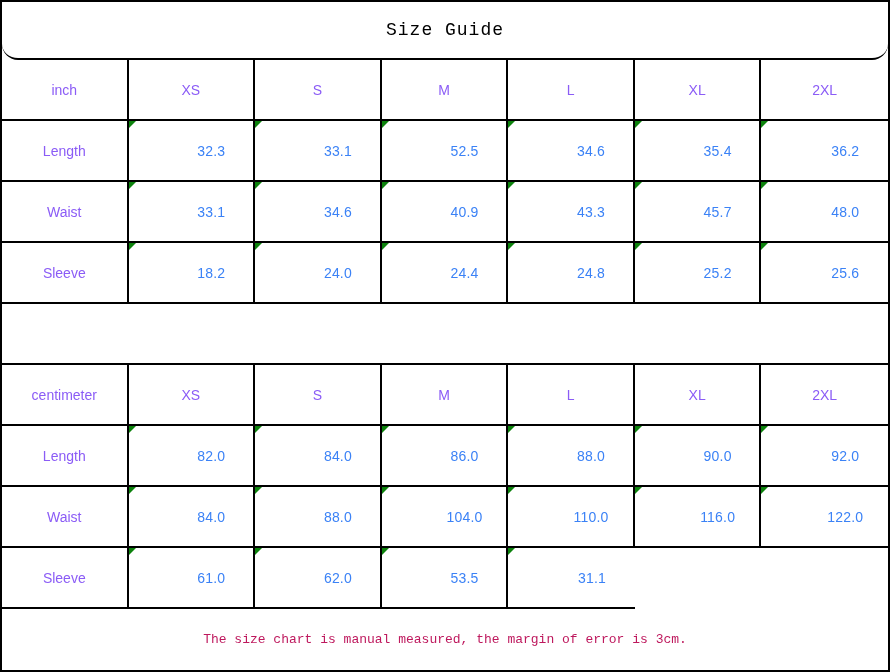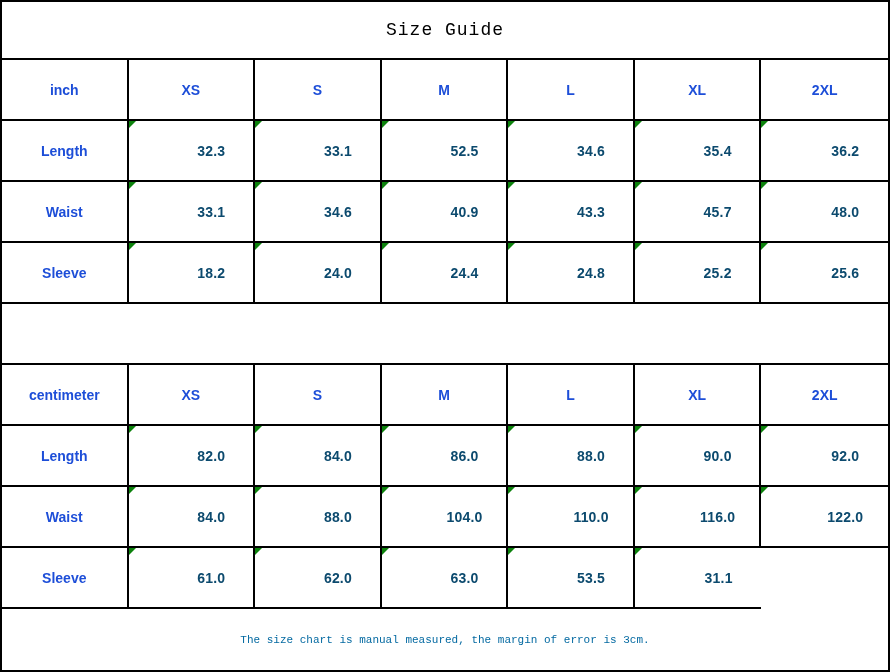--- a/index.html
+++ b/index.html
@@ -26,60 +26,61 @@
     flex:0 0 58px;
     border-bottom:2px solid var(--border);
     display:flex;
     align-items:center;
     justify-content:center;
     font-family:"Liberation Mono", monospace;
     font-size:18px;
     font-weight:400;
     letter-spacing:1px;
     color:#000;
+    border-radius:16px;
   }
   .grid{
     display:grid;
     grid-template-columns:repeat(7, 1fr);
     grid-auto-rows:61px;
     flex:0 0 549px;
   }
   .cell{
     position:relative;
     border-right:2px solid var(--border);
     border-bottom:2px solid var(--border);
     display:flex;
     align-items:center;
     justify-content:center;
     font-size:14px;
     overflow:hidden;
   }
   .cell.last-col{ border-right:none; }
-  .cell.head{ font-weight:700; color:#1d4ed8; }
-  .cell.num{ font-weight:700; color:#0c4a6e; letter-spacing:0.2px;padding-left:41px; }
+  .cell.head{ font-weight:400; color:#8b5cf6; }
+  .cell.num{ font-weight:400; color:#3b82f6; letter-spacing:0.2px;padding-left:41px; }
   .tri{
     position:absolute;
     top:0; left:0;
     width:0; height:0;
     border-top:7px solid #0c820c;
     border-right:7px solid transparent;
   }
   .gap-row{
     grid-column:1 / -1;
     border-bottom:2px solid var(--border);
     background:#ffffff;
   }
   .footer-row{
     flex:1 1 auto;
     display:flex;
     align-items:center;
     justify-content:center;
     font-family:"Liberation Mono", monospace;
-    font-size:11px;
-    color:#0369a1;
+    font-size:13px;
+    color:#be185d;
     letter-spacing:0px;
     text-align:right;
   }
 </style>
 </head>
 <body>
 
 <div class="sheet">
   <div class="title-row">Size Guide</div>
   <div class="grid" id="grid">
@@ -267,24 +268,20 @@
       <div class="cell num">
         <span class="tri" style="border-top-color: rgb(12, 130, 12);"></span>
         <span>61.0</span>
       </div>
       <div class="cell num">
         <span class="tri" style="border-top-color: rgb(12, 130, 12);"></span>
         <span>62.0</span>
       </div>
       <div class="cell num">
         <span class="tri" style="border-top-color: rgb(12, 130, 12);"></span>
-        <span>63.0</span>
-      </div>
-      <div class="cell num">
-        <span class="tri" style="border-top-color: rgb(12, 130, 12);"></span>
         <span>53.5</span>
       </div>
       <div class="cell num last-col">
         <span class="tri" style="border-top-color: rgb(12, 130, 12);"></span>
         <span>31.1</span>
       </div>
     </div>
   <div class="footer-row">The size chart is manual measured, the margin of error is 3cm.</div>
 </div>
 

